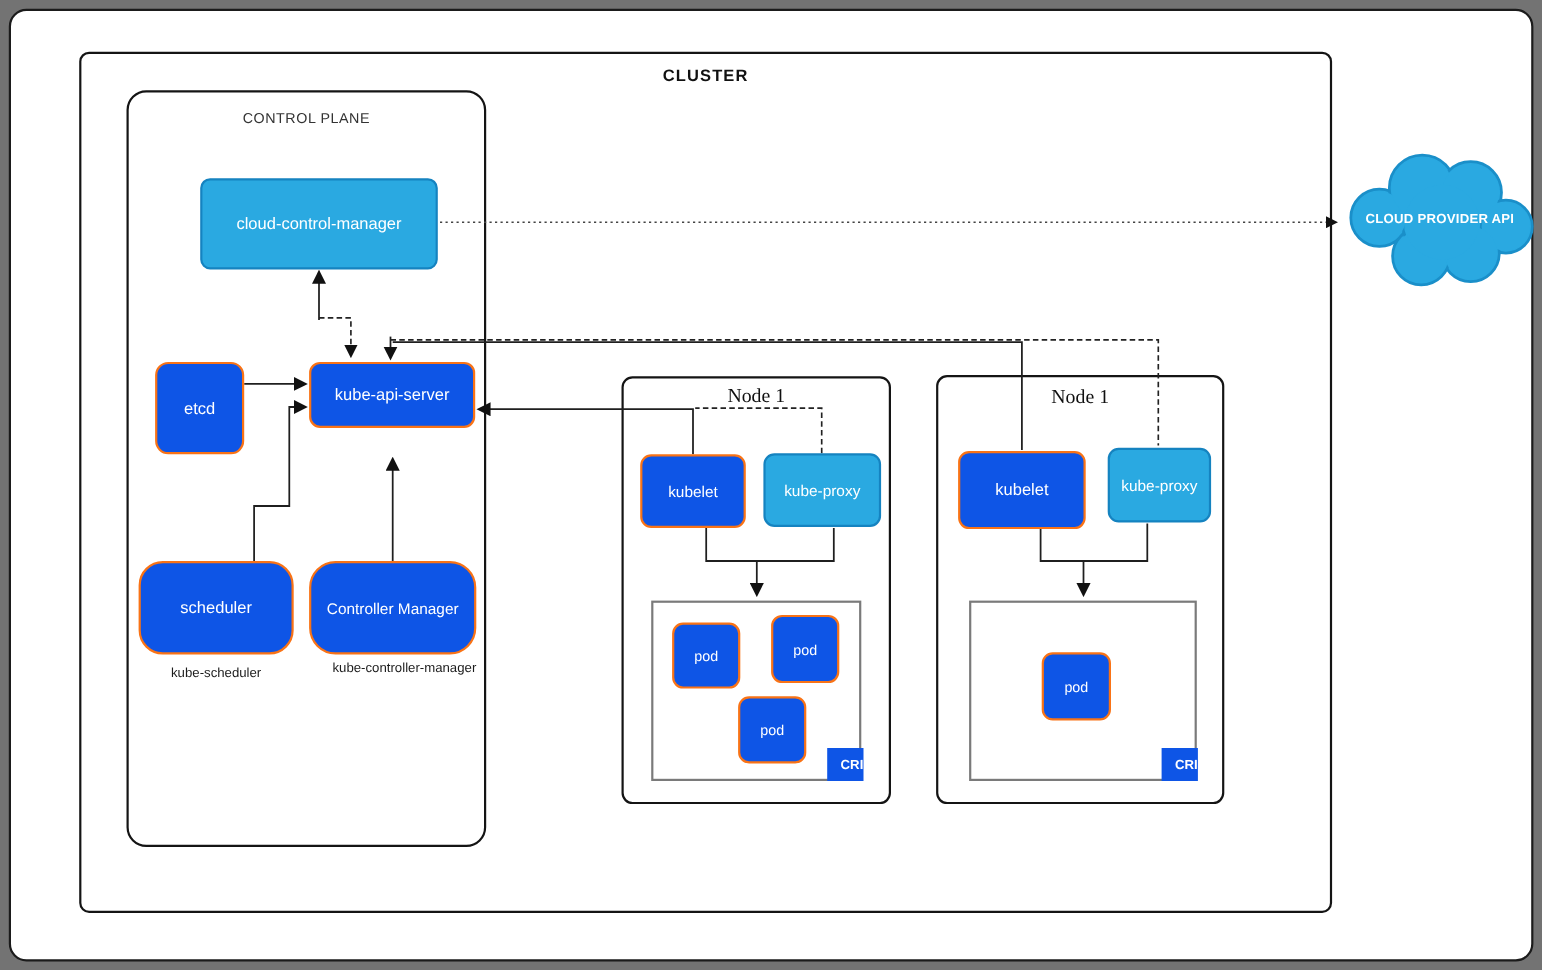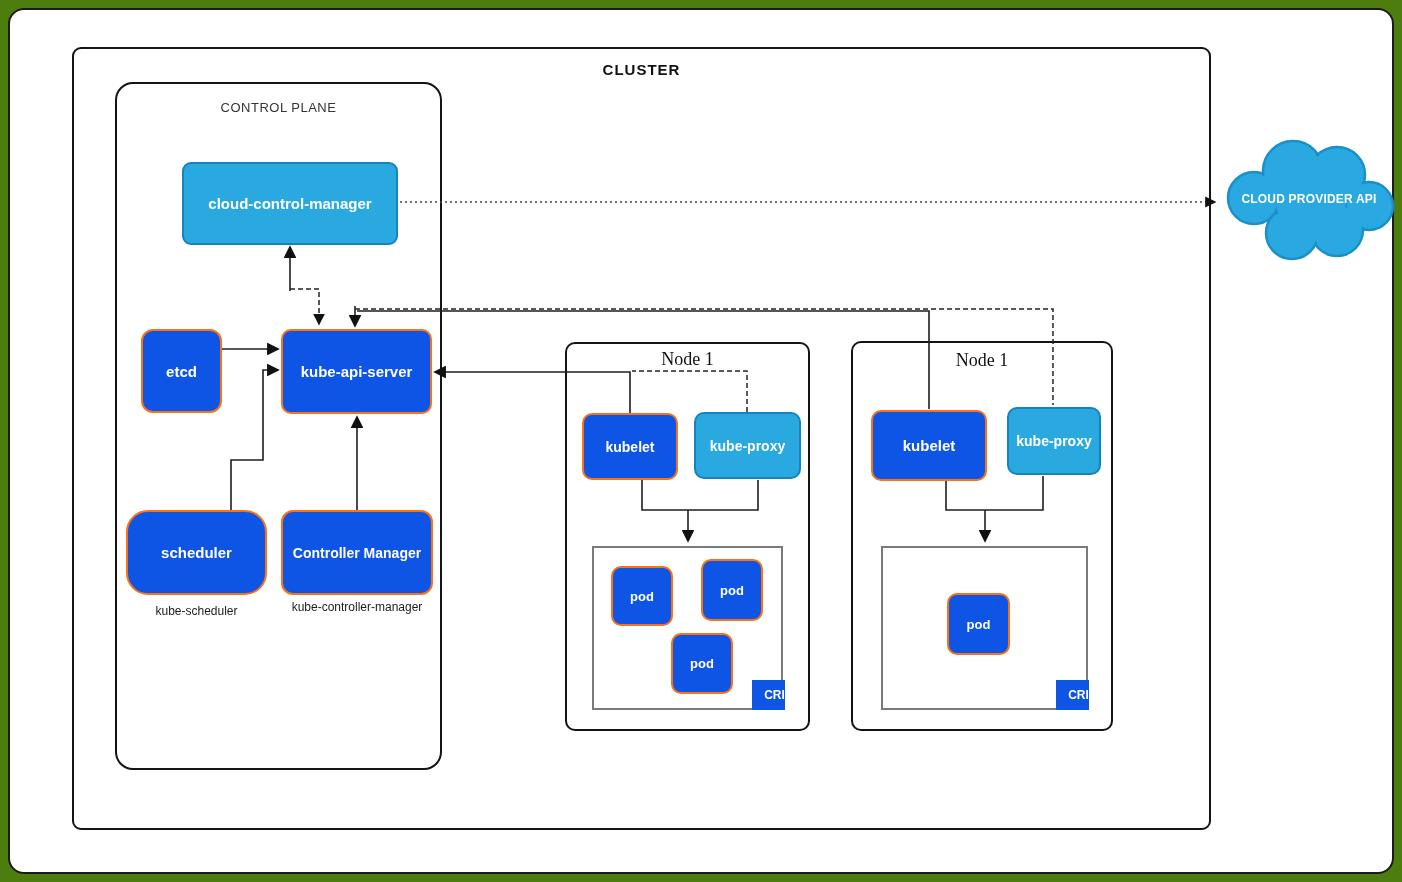--- a/index.html
+++ b/index.html
@@ -1,32 +1,32 @@
 <!DOCTYPE html>
 <html><head>
 <meta charset="utf-8">
 <style>
   html,body{margin:0;padding:0;background:#fff;}
   #stage{
-    position:relative;width:1402px;height:882px;background:#4d7c0f;overflow:hidden;
+    position:relative;width:1402px;height:882px;background:#737373;overflow:hidden;
     font-family:"Liberation Sans",sans-serif;
   }
   .frame{position:absolute;background:#fff;border:2px solid #141414;box-sizing:border-box;}
   .frame-title{position:absolute;left:0;right:0;text-align:center;color:#111;}
   .outer{border-radius:16px;border-color:#1b1b1b;}
   .cluster{border-radius:9px;}
   .cluster-title{top:12px;font-weight:bold;font-size:15px;letter-spacing:1px;}
   .cp{border-radius:18px;}
   .cp-title{top:16px;font-size:13px;color:#333;letter-spacing:.5px;}
   .node{border-radius:10px;}
   .node-title{font-family:"Liberation Serif",serif;font-size:18px;color:#101010;}
   .gray-box{position:absolute;border:2px solid #7a7a7a;background:#fff;box-sizing:border-box;}
   .comp{
     position:absolute;display:flex;align-items:center;justify-content:center;
-    color:#fff;font-weight:bold;box-sizing:border-box;
+    color:#fff;font-weight:normal;box-sizing:border-box;
   }
   .dark{background:#0e55e6;border:2px solid #f97316;}
   .light{background:#2aa9e1;border:2px solid #1583c0;}
   .sublabel{position:absolute;font-size:12px;color:#1c1c1c;text-align:center;}
   .cri{
     position:absolute;background:#0e55e6;color:#fff;font-weight:bold;font-size:12px;
     display:flex;align-items:center;justify-content:center;box-sizing:border-box;padding-left:12px;
   }
   .cloud-wrap{position:absolute;}
   .cloud-label{
@@ -91,34 +91,34 @@
   </svg>
 
   <div class="comp light" style="left:182px;top:162px;width:216px;height:83px;border-radius:9px;font-size:15px;">
     <span>cloud-control-manager</span>
   </div>
 
   <div class="comp dark" style="left:141px;top:329px;width:81px;height:84px;border-radius:12px;font-size:15px;">
     <span>etcd</span>
   </div>
 
-  <div class="comp dark" style="left:281px;top:329px;width:151px;height:85px;border-radius:10px;font-size:15px;">
+  <div class="comp dark" style="left:281px;top:329px;width:151px;height:60px;border-radius:10px;font-size:15px;">
     <span>kube-api-server</span>
   </div>
 
   <div class="comp dark" style="left:126px;top:510px;width:141px;height:85px;border-radius:22px;font-size:15px;">
     <span>scheduler</span>
   </div>
 
-  <div class="comp dark" style="left:281px;top:510px;width:152px;height:85px;border-radius:12px;font-size:14px;">
+  <div class="comp dark" style="left:281px;top:510px;width:152px;height:85px;border-radius:24px;font-size:14px;">
     <span>Controller Manager</span>
   </div>
 
   <div class="sublabel" style="left:126px;top:604px;width:141px;">kube-scheduler</div>
-  <div class="sublabel" style="left:281px;top:600px;width:152px;">kube-controller-manager</div>
+  <div class="sublabel" style="left:281px;top:600px;width:152px;text-align:right;">kube-controller-manager</div>
 
   <div class="comp dark" style="left:582px;top:413px;width:96px;height:67px;border-radius:10px;font-size:14px;">
     <span>kubelet</span>
   </div>
   <div class="comp light" style="left:694px;top:412px;width:107px;height:67px;border-radius:10px;font-size:14px;">
     <span>kube-proxy</span>
   </div>
   <div class="comp dark" style="left:611px;top:566px;width:62px;height:60px;border-radius:10px;font-size:13px;">
     <span>pod</span>
   </div>

